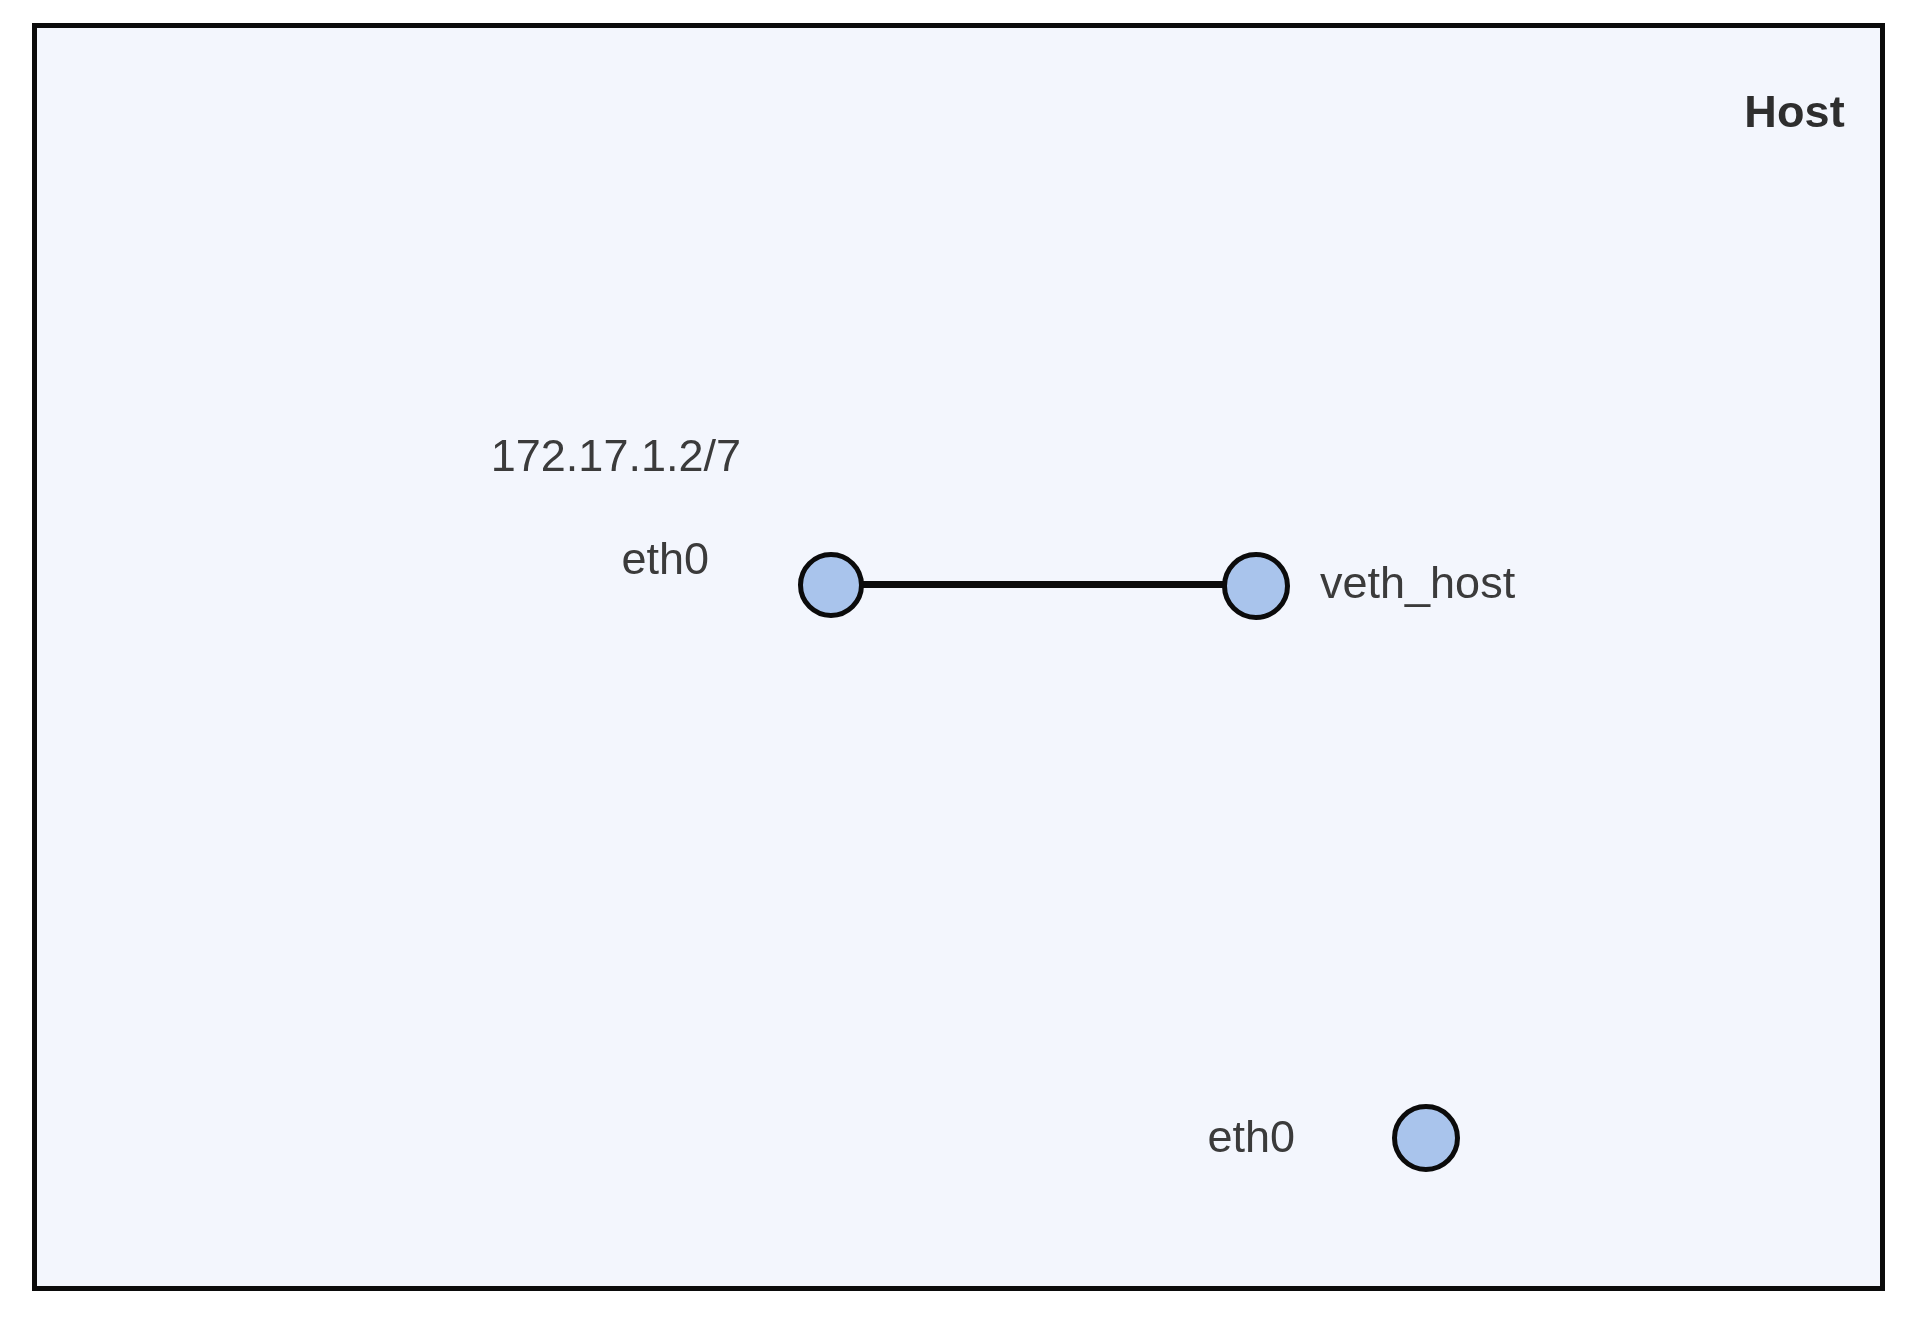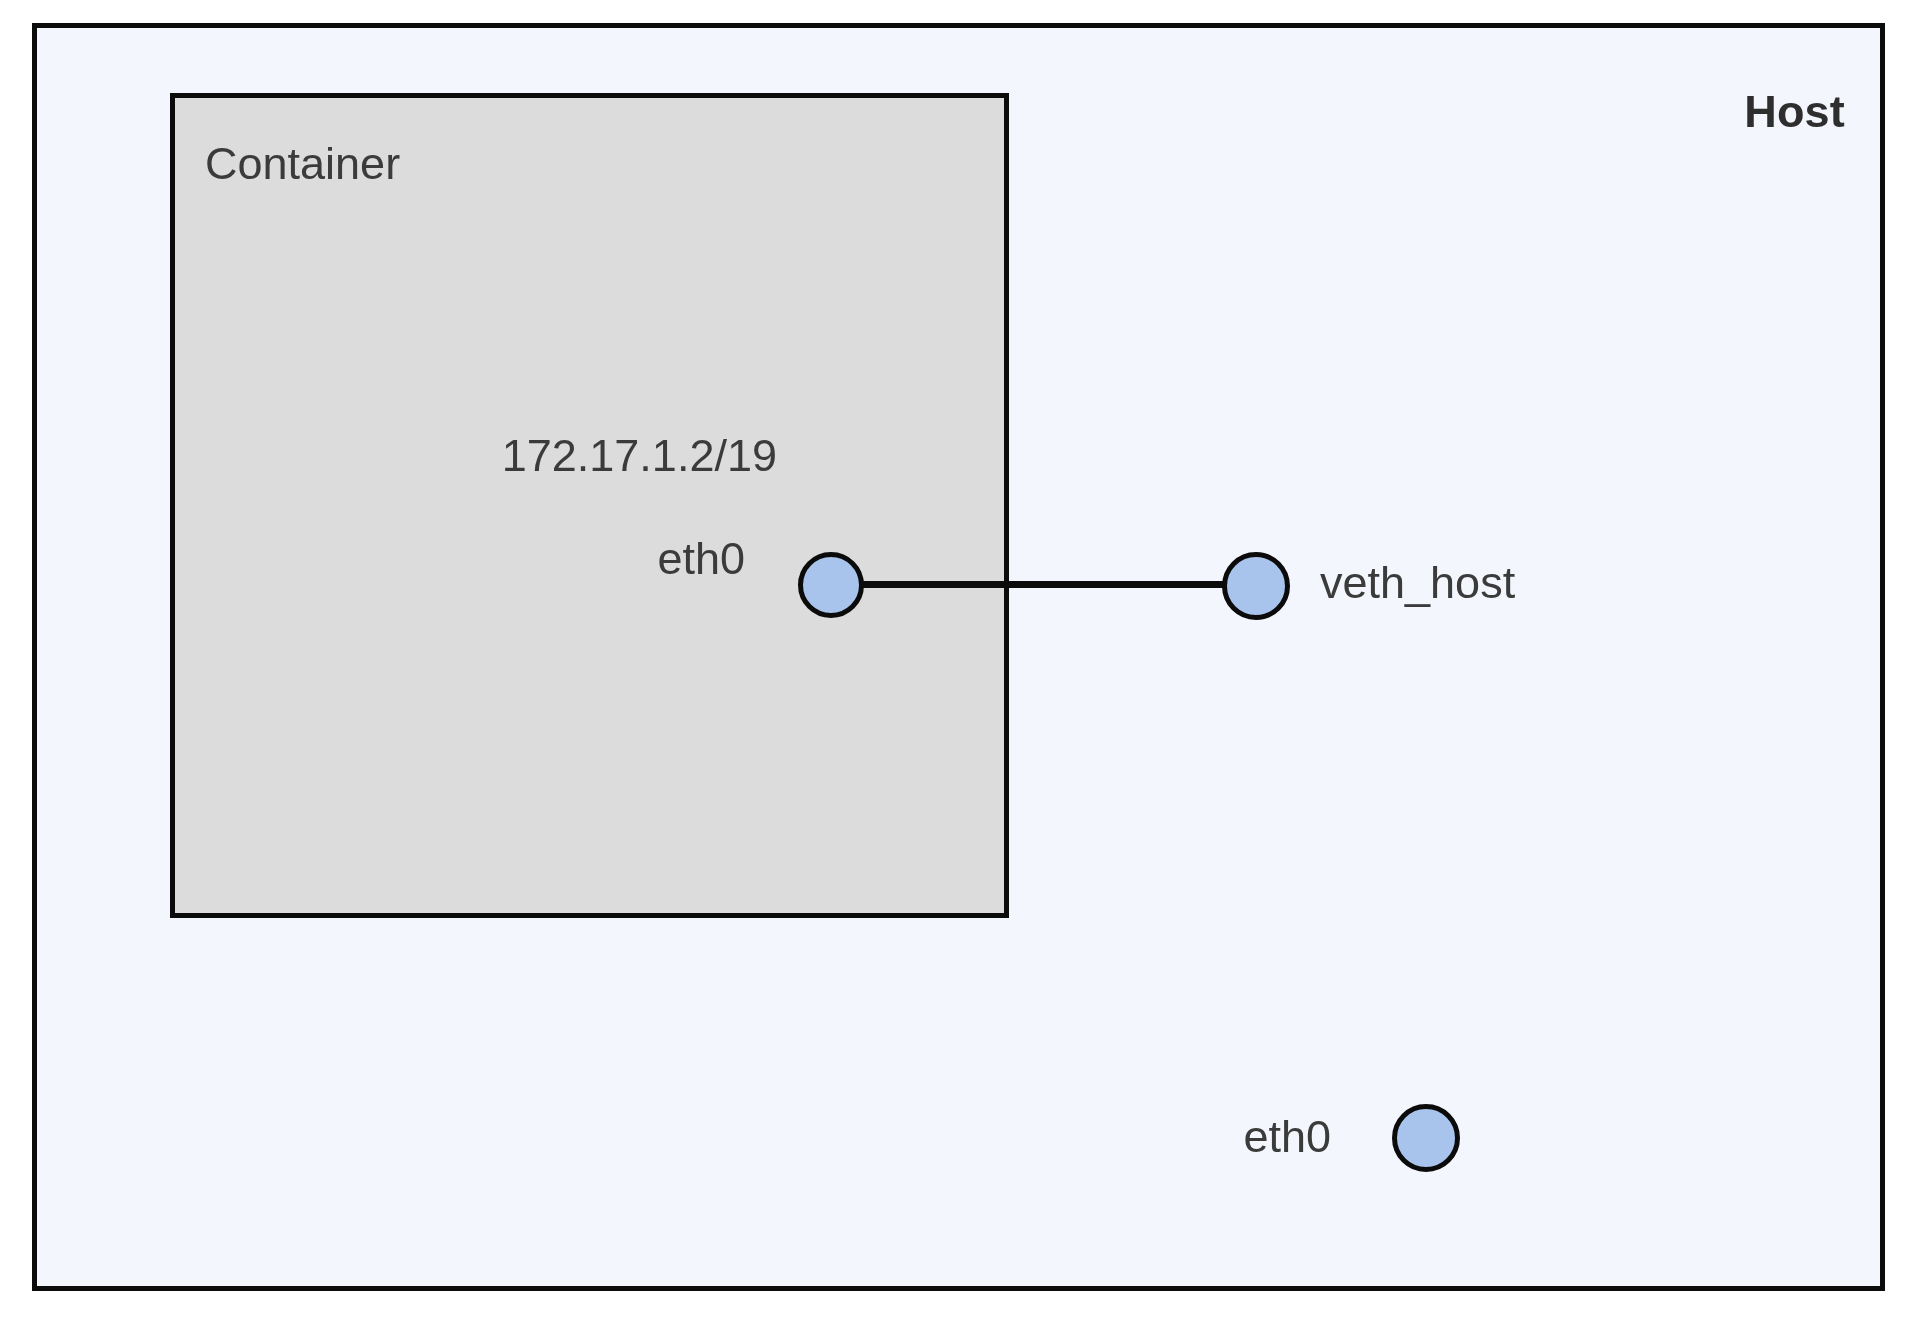--- a/index.html
+++ b/index.html
@@ -12,21 +12,20 @@
     height: 1339px;
     font-family: "Liberation Sans", sans-serif;
     overflow: hidden;
   }
 
   #diagram-root {
     position: relative;
     width: 1860px;
     height: 1339px;
     background: #ffffff;
-    padding-left: 36px;
   }
 
   
   .host-box {
     position: absolute;
     left: 32px;
     top: 23px;
     width: 1853px;
     height: 1268px;
     box-sizing: border-box;
@@ -145,27 +144,24 @@
 </style>
 </head>
 <body>
 
 <div id="diagram-root">
 
   <div class="host-box">
 
     <div class="host-label">Host</div>
 
-    <div class="container-box">
-      <div class="container-label">Container</div>
-    </div>
 
   </div>
 
-  <div class="label label-ip-wrap">172.17.1.2/19</div>
+  <div class="label label-ip-wrap">172.17.1.2/7</div>
 
   <div class="label-eth0-container">
     <span class="line1">eth0</span>
   </div>
 
   <div class="link-line"></div>
 
   <div class="node node-veth-container"></div>
 
   <div class="node node-veth-host"></div>

